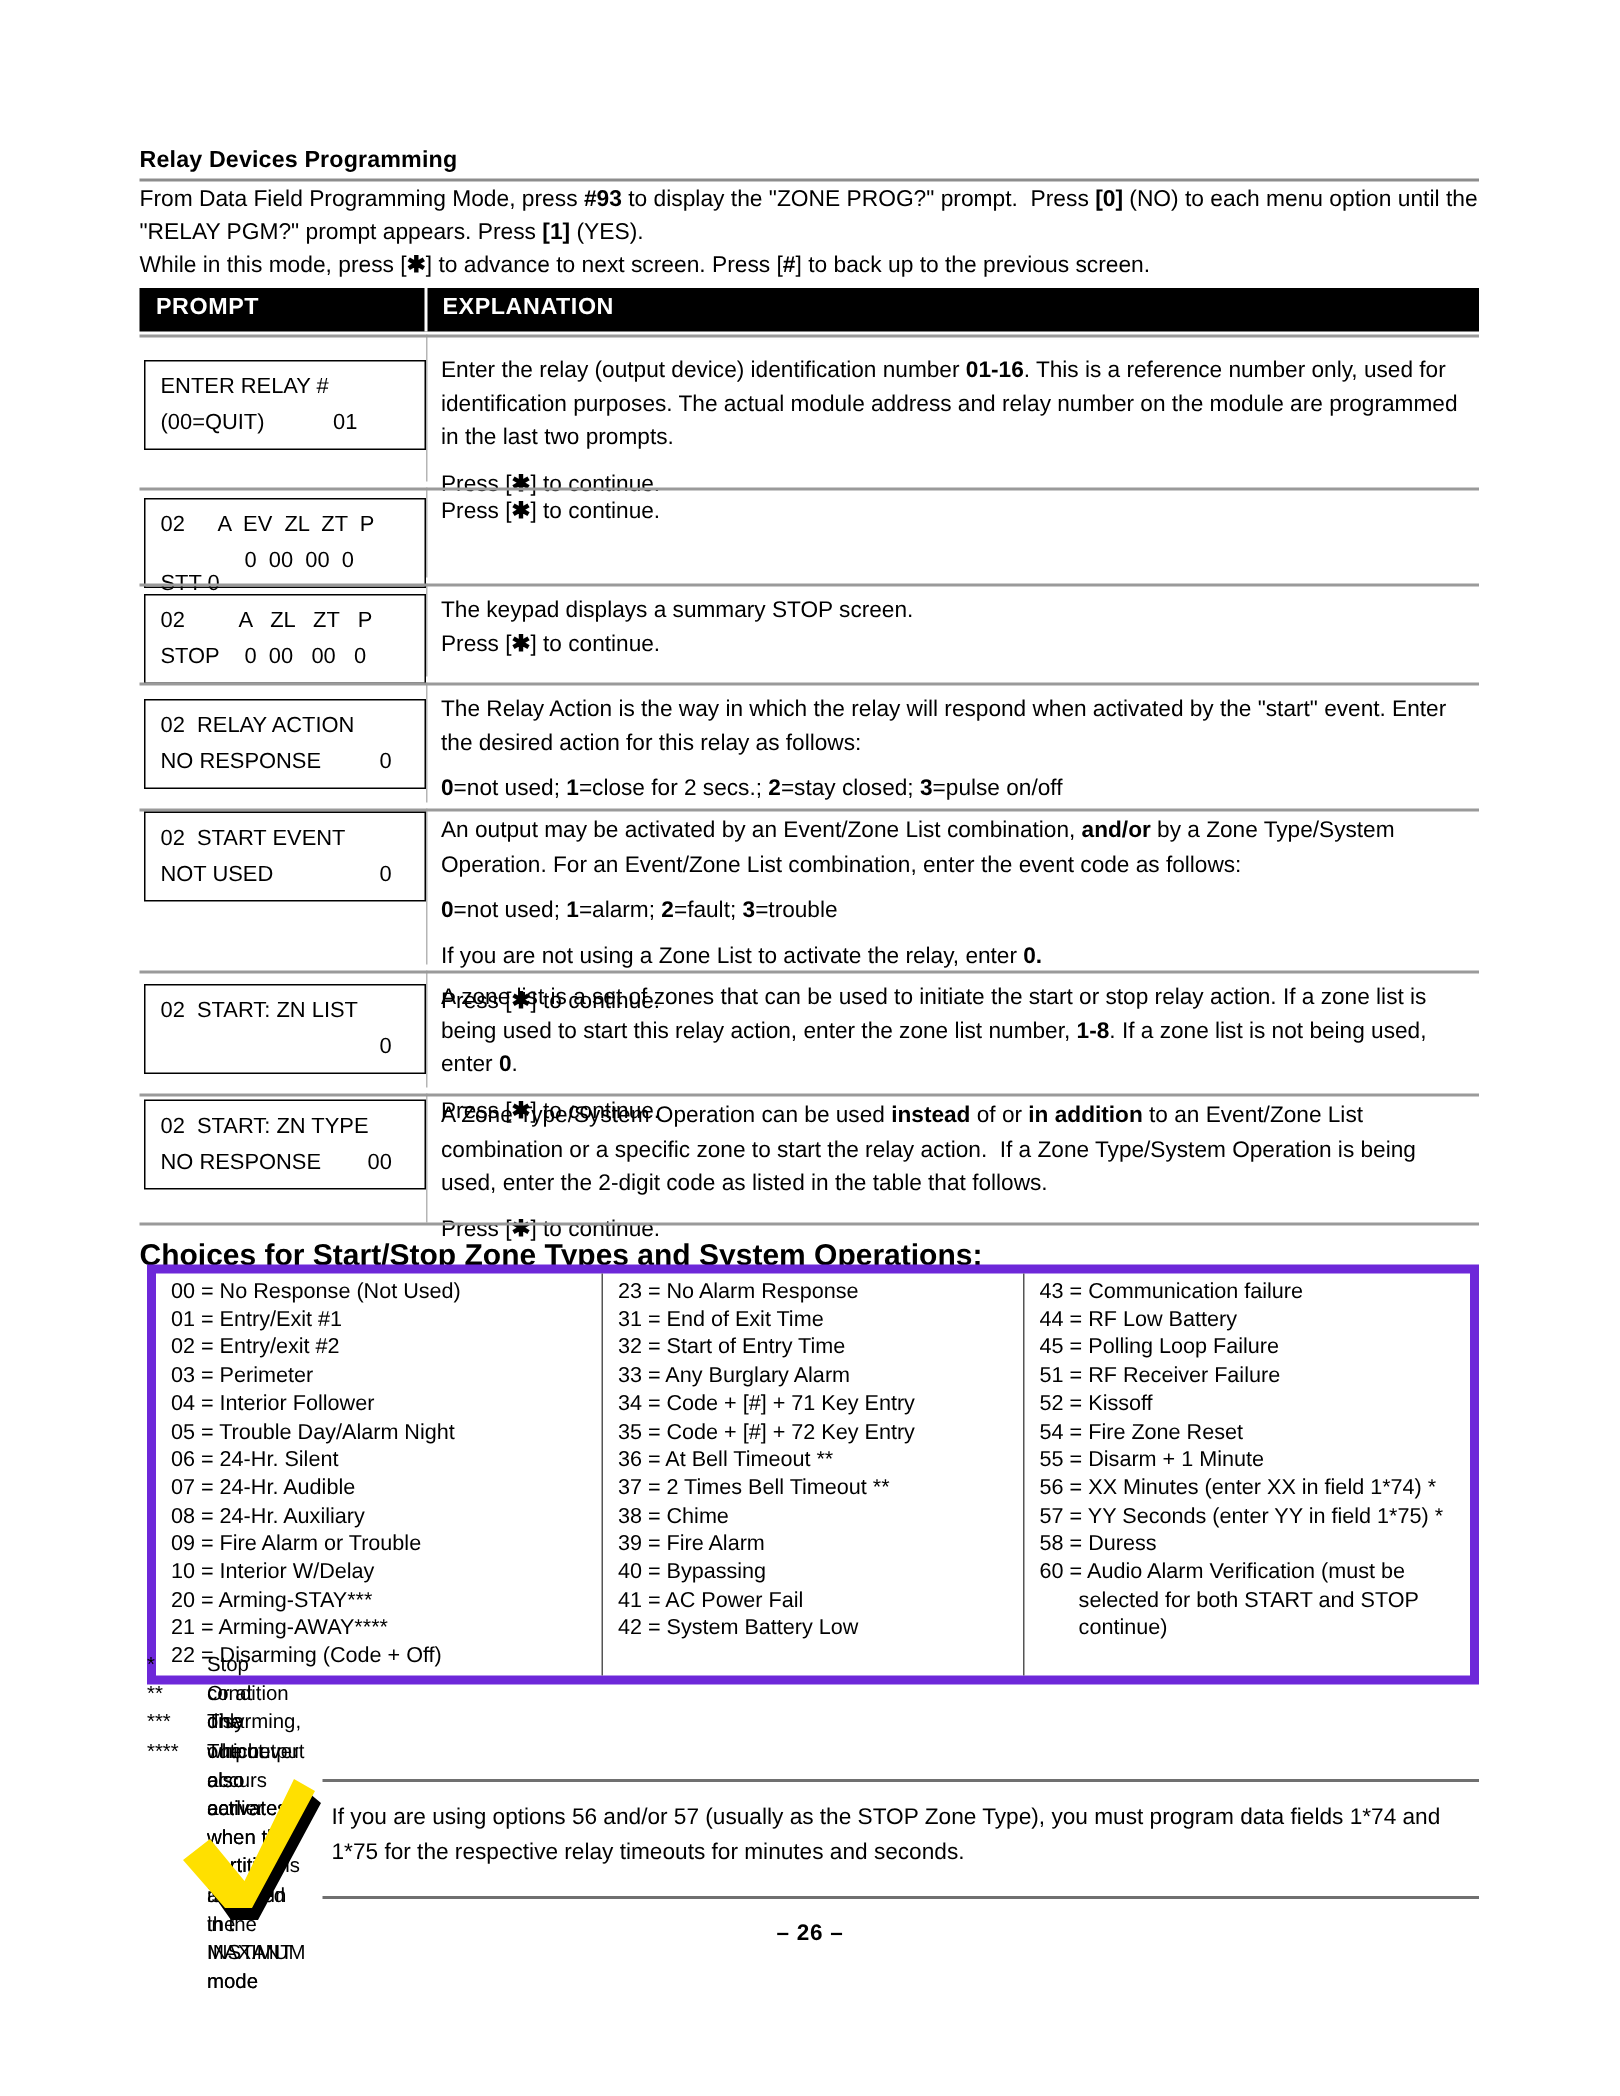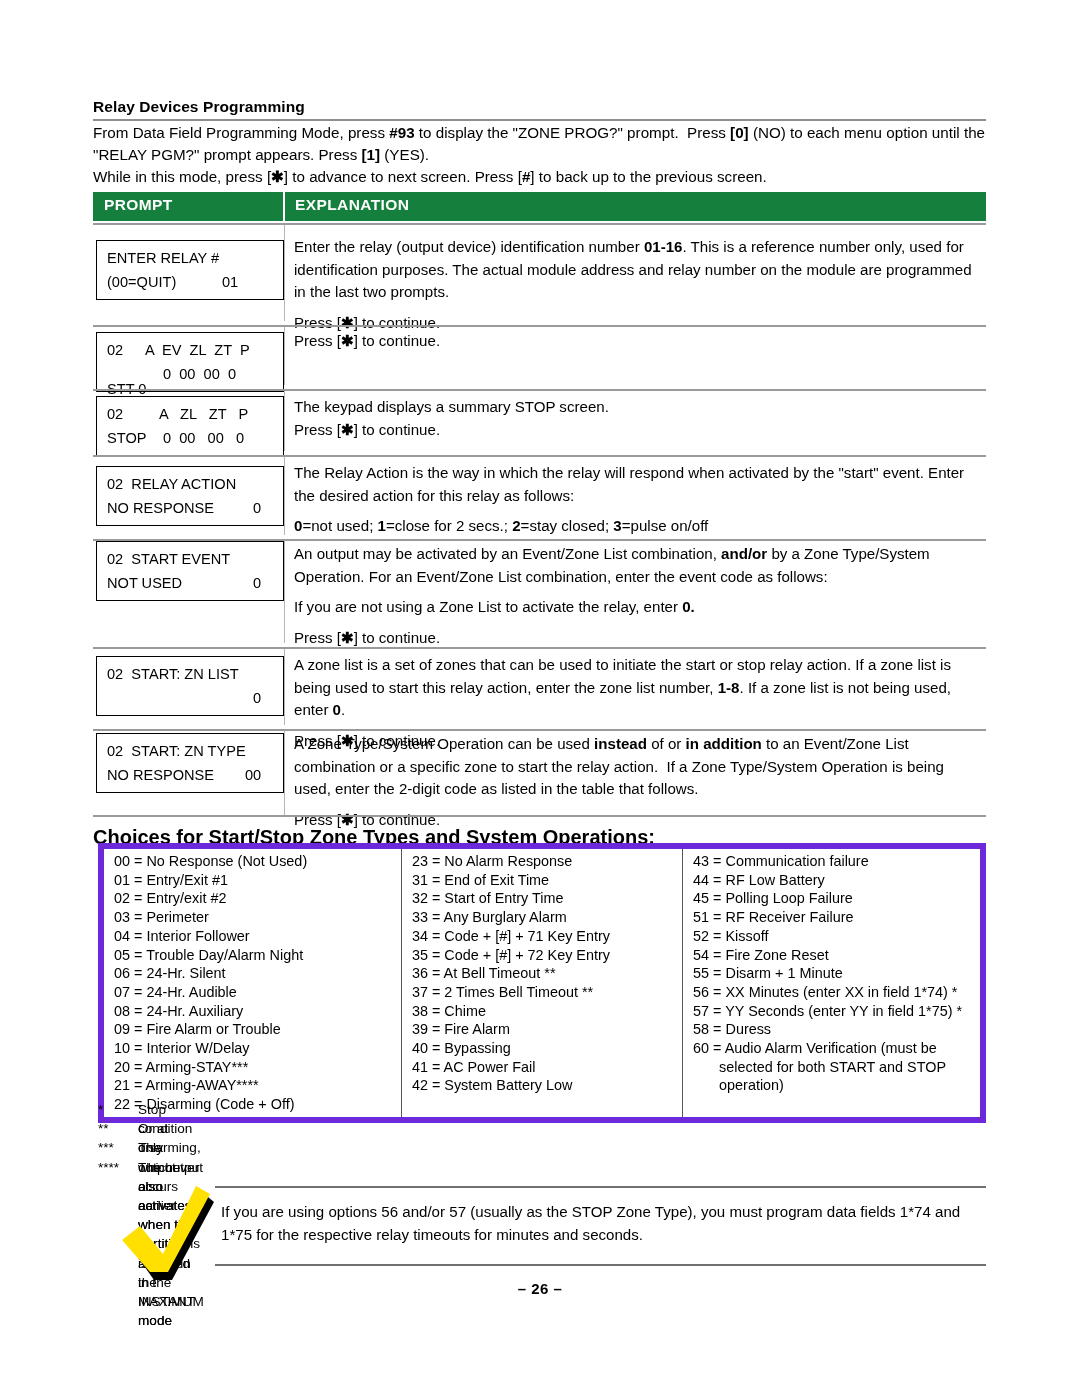--- a/index.html
+++ b/index.html
@@ -49,21 +49,21 @@
   .intro.p1 { top: 122px; }
   .intro.p2 { top: 166px; }
 
   
   .tbl-header {
     position: absolute;
     left: 93px;
     top: 192px;
     width: 893px;
     height: 29px;
-    background: #15803d;
+    background: #000000;
   }
   .tbl-header .cell {
     position: absolute;
     top: 4px;
     color: #ffffff;
     font-size: 15.5px;
     font-weight: bold;
     letter-spacing: 0.4px;
   }
   .tbl-header .cell.c1 { left: 11px; }
@@ -272,20 +272,21 @@
   </div>
 
   <div class="rowsep" style="top:539px;"></div>
   <div class="kp" style="top:541px;">
     <div class="ln"><span style="left:10px;">02  START EVENT</span></div>
     <div class="ln"><span style="left:10px;">NOT USED</span><span style="left:156px;">0</span></div>
   </div>
   <div class="expl" style="top:543px;">
     <p>An output may be activated by an Event/Zone List combination, <b>and/or</b> by a Zone Type/System Operation.
       For an Event/Zone List combination, enter the event code as follows:</p>
+    <p class="gap"><b>0</b>=not used; <b>1</b>=alarm; <b>2</b>=fault; <b>3</b>=trouble</p>
     <p class="gap">If you are not using a Zone List to activate the relay, enter <b>0.</b></p>
     <p class="gap">Press [<b>✱</b>] to continue.</p>
   </div>
 
   <div class="rowsep" style="top:647px;"></div>
   <div class="kp" style="top:656px;">
     <div class="ln"><span style="left:10px;">02  START: ZN LIST</span></div>
     <div class="ln"><span style="left:156px;">0</span></div>
   </div>
   <div class="expl" style="top:654px;">
@@ -346,21 +347,21 @@
       <div class="it">45 = Polling Loop Failure</div>
       <div class="it">51 = RF Receiver Failure</div>
       <div class="it">52 = Kissoff</div>
       <div class="it">54 = Fire Zone Reset</div>
       <div class="it">55 = Disarm + 1 Minute</div>
       <div class="it">56 = XX Minutes (enter XX in field 1*74) *</div>
       <div class="it">57 = YY Seconds (enter YY in field 1*75) *</div>
       <div class="it">58 = Duress</div>
       <div class="it">60 = Audio Alarm Verification (must be</div>
       <div class="it cont">selected for both START and STOP</div>
-      <div class="it cont">operation)</div>
+      <div class="it cont">continue)</div>
     </div>
   </div>
 
   <div class="notes">
     <div class="nrow">
       <span class="mk">*</span>
       <span class="tx">Stop condition only</span>
     </div>
     <div class="nrow">
       <span class="mk">**</span>

